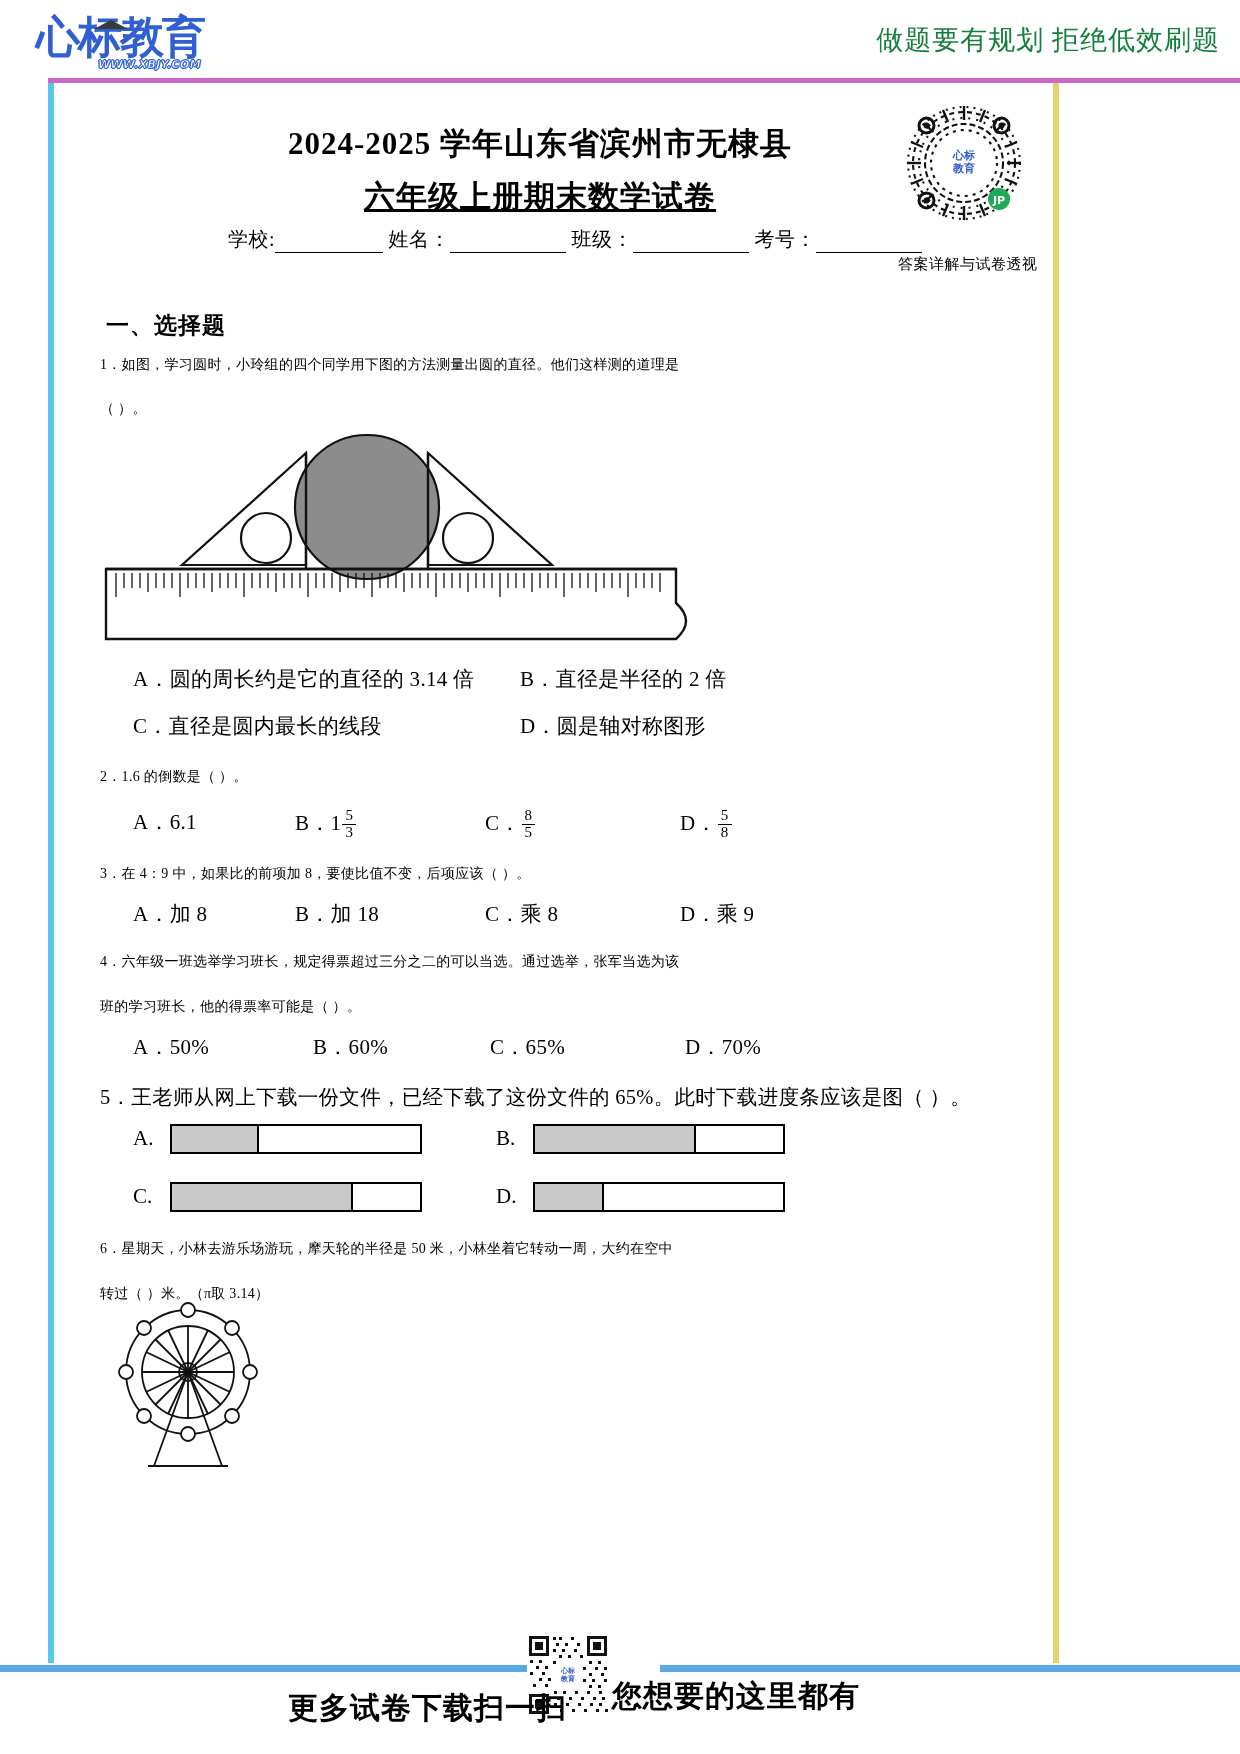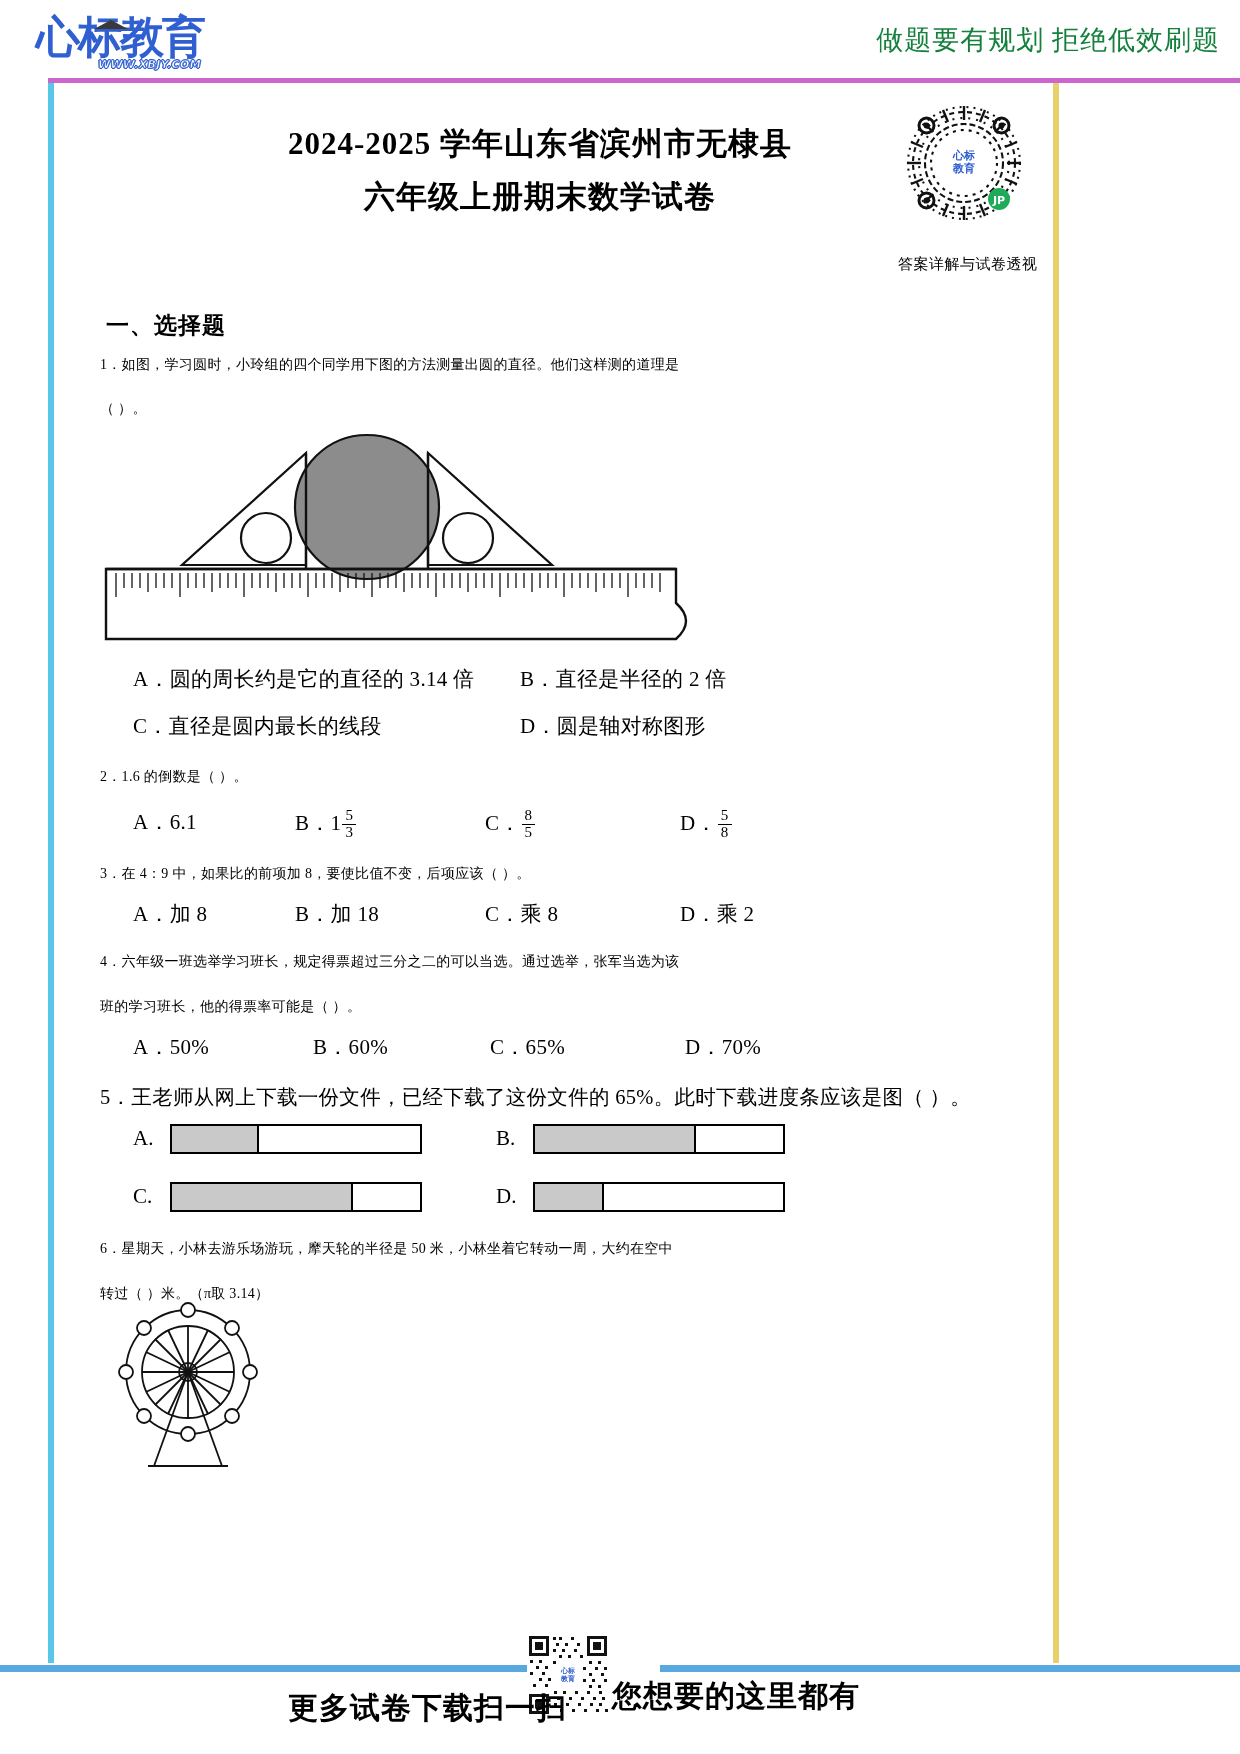--- a/index.html
+++ b/index.html
@@ -113,21 +113,21 @@
     position: absolute;
     left: 190px;
     width: 700px;
     text-align: center;
     font-weight: bold;
     font-size: 31px;
     letter-spacing: 1px;
     white-space: nowrap;
   }
   .title1 { top: 123px; }
-  .title2 { top: 176px; }
+  .title2 { top: 176px; text-decoration: underline; }
 
   .fields {
     position: absolute;
     left: 228px; top: 226px;
     font-size: 20px;
     letter-spacing: 0.5px;
     white-space: nowrap;
   }
   .fields .blank {
     display: inline-block;
@@ -262,20 +262,26 @@
     </div>
     <div class="tagline">做题要有规划  拒绝低效刷题</div>
   </div>
   <div class="rule-magenta"></div>
   <div class="bar-left"></div>
   <div class="bar-right"></div>
 
   <div class="title1">2024-2025 学年山东省滨州市无棣县</div>
   <div class="title2">六年级上册期末数学试卷</div>
 
+  <div class="fields">
+    <span>学校:</span><span class="blank b1"></span>
+    <span>姓名：</span><span class="blank b2"></span>
+    <span>班级：</span><span class="blank b3"></span>
+    <span>考号：</span><span class="blank b4"></span>
+  </div>
 
   <div class="qr-round">
     <svg width="118" height="118" viewBox="0 0 118 118">
       <g stroke="#111" stroke-width="2.1" fill="none">
         <circle cx="59" cy="59" r="56" stroke-dasharray="2 5"></circle>
         <circle cx="59" cy="59" r="51" stroke-dasharray="5 4"></circle>
         <circle cx="59" cy="59" r="45" stroke-dasharray="2 6"></circle>
         <circle cx="59" cy="59" r="39" stroke-dasharray="6 3"></circle>
         <circle cx="59" cy="59" r="33" stroke-dasharray="3 5"></circle>
       </g>
@@ -447,21 +453,21 @@
   <div class="opt" style="left:133px; top:900px;">
     <span>A．</span><span>加 8</span>
   </div>
   <div class="opt" style="left:295px; top:900px;">
     <span>B．</span><span>加 18</span>
   </div>
   <div class="opt" style="left:485px; top:900px;text-align:center;">
     <span>C．</span><span>乘 8</span>
   </div>
   <div class="opt" style="left:680px; top:900px;">
-    <span>D．</span><span>乘 2</span>
+    <span>D．</span><span>乘 9</span>
   </div>
 
   <div class="qline" style="left:100px; top:945px;">4．六年级一班选举学习班长，规定得票超过三分之二的可以当选。通过选举，张军当选为该</div>
   <div class="qline" style="left:100px; top:990px;">班的学习班长，他的得票率可能是（    ）。</div>
 
   <div class="opt" style="left:133px; top:1033px;">
     <span>A．</span><span>50%</span>
   </div>
   <div class="opt" style="left:313px; top:1033px;">
     <span>B．</span><span>60%</span>

